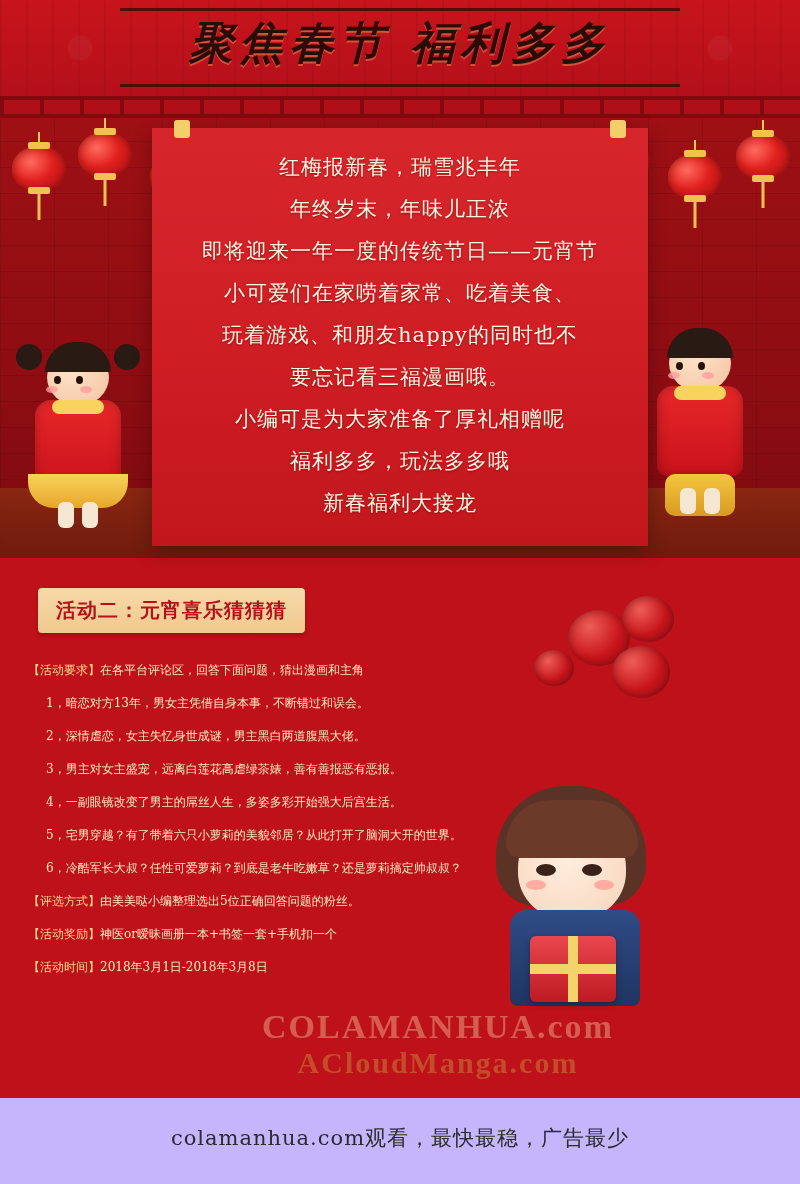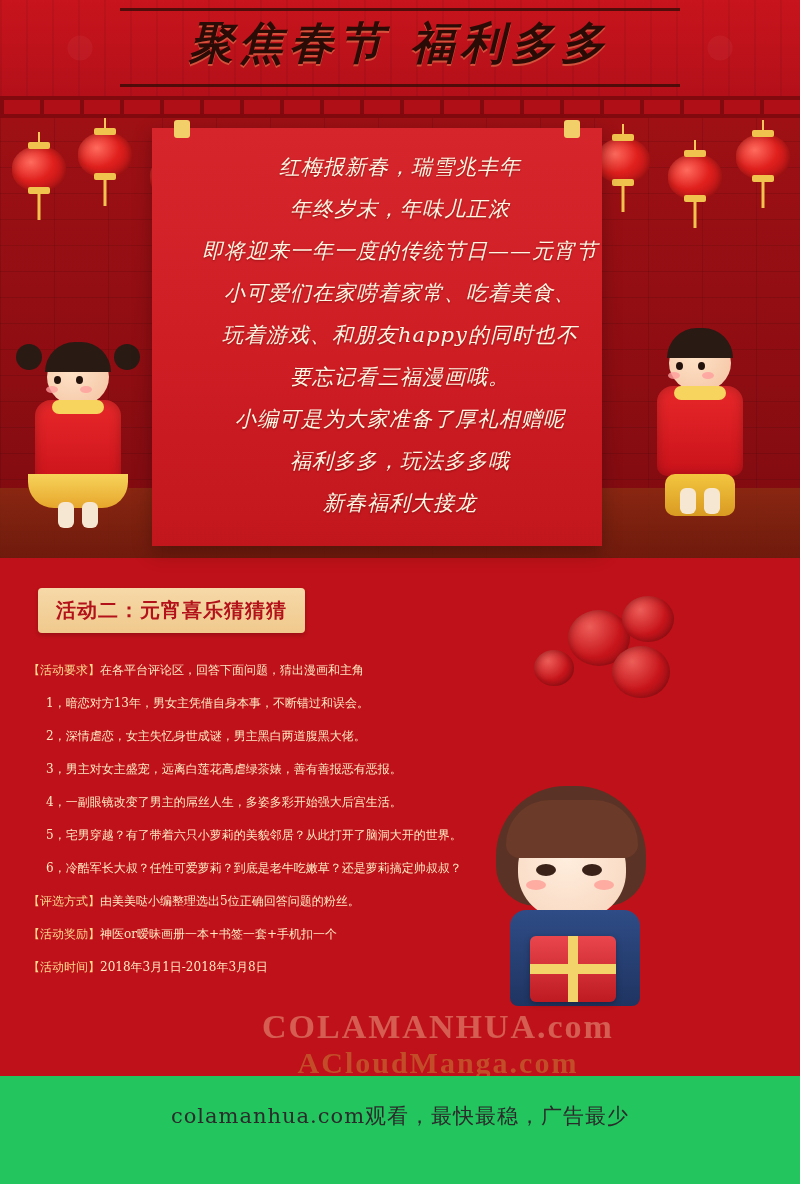--- a/index.html
+++ b/index.html
@@ -110,24 +110,23 @@
     position:absolute;left:50%;top:132px;width:100px;height:34px;transform:translateX(-50%);
     background:linear-gradient(180deg,#f7d35a,#e7a62c);border-radius:0 0 26px 26px;
   }
   .kid .leg{position:absolute;top:160px;width:16px;height:26px;background:#f6e7d2;border-radius:6px;}
   .kid .leg.l{left:40px;}
   .kid .leg.r{left:64px;}
   .kid .pants{position:absolute;left:50%;top:146px;width:70px;height:42px;transform:translateX(-50%);background:linear-gradient(180deg,#f3c63f,#d99a22);border-radius:10px;}
 
   
   .poem-card{
-    position:absolute;left:152px;top:128px;width:450px;height:418px;
+    position:absolute;left:152px;top:128px;width:496px;height:418px;
     background:linear-gradient(180deg,#d6262c 0%,#cf1d24 55%,#c2161d 100%);
     box-shadow:0 6px 18px rgba(0,0,0,.28);
-    font-style:italic;
   }
   .poem-card .ribbon-l,.poem-card .ribbon-r{
     position:absolute;top:-8px;width:16px;height:18px;background:#f3cf6a;border-radius:3px;
   }
   .poem-card .ribbon-l{left:22px;}
   .poem-card .ribbon-r{right:22px;}
   .poem-lines{
     position:absolute;left:0;top:18px;width:496px;text-align:center;
     color:#fff7e2;font-family:"DejaVu Serif","Liberation Serif",serif;
     font-size:21px;line-height:42px;letter-spacing:1px;
@@ -204,21 +203,21 @@
   .wm{
     position:absolute;left:0;width:800px;text-align:center;
     font-family:"Liberation Serif","DejaVu Serif",serif;font-weight:bold;
     letter-spacing:2px;pointer-events:none;padding-left:38px;
   }
   .wm1{top:1008px;font-size:34px;color:rgba(255,235,190,.35);}
   .wm2{top:1046px;font-size:30px;color:rgba(200,150,60,.45);}
 
   
   .footer{
-    position:absolute;left:0;bottom:0;width:800px;height:108px;background:#22c55e;
+    position:absolute;left:0;bottom:0;width:800px;height:86px;background:#c4b5fd;
   }
   .footer-text{
     position:absolute;left:0;top:26px;width:800px;text-align:center;
     color:#2b2b2b;font-size:21px;letter-spacing:1px;
     font-family:"DejaVu Serif","Liberation Serif",serif;
   }
 </style>
 </head>
 <body>
 

